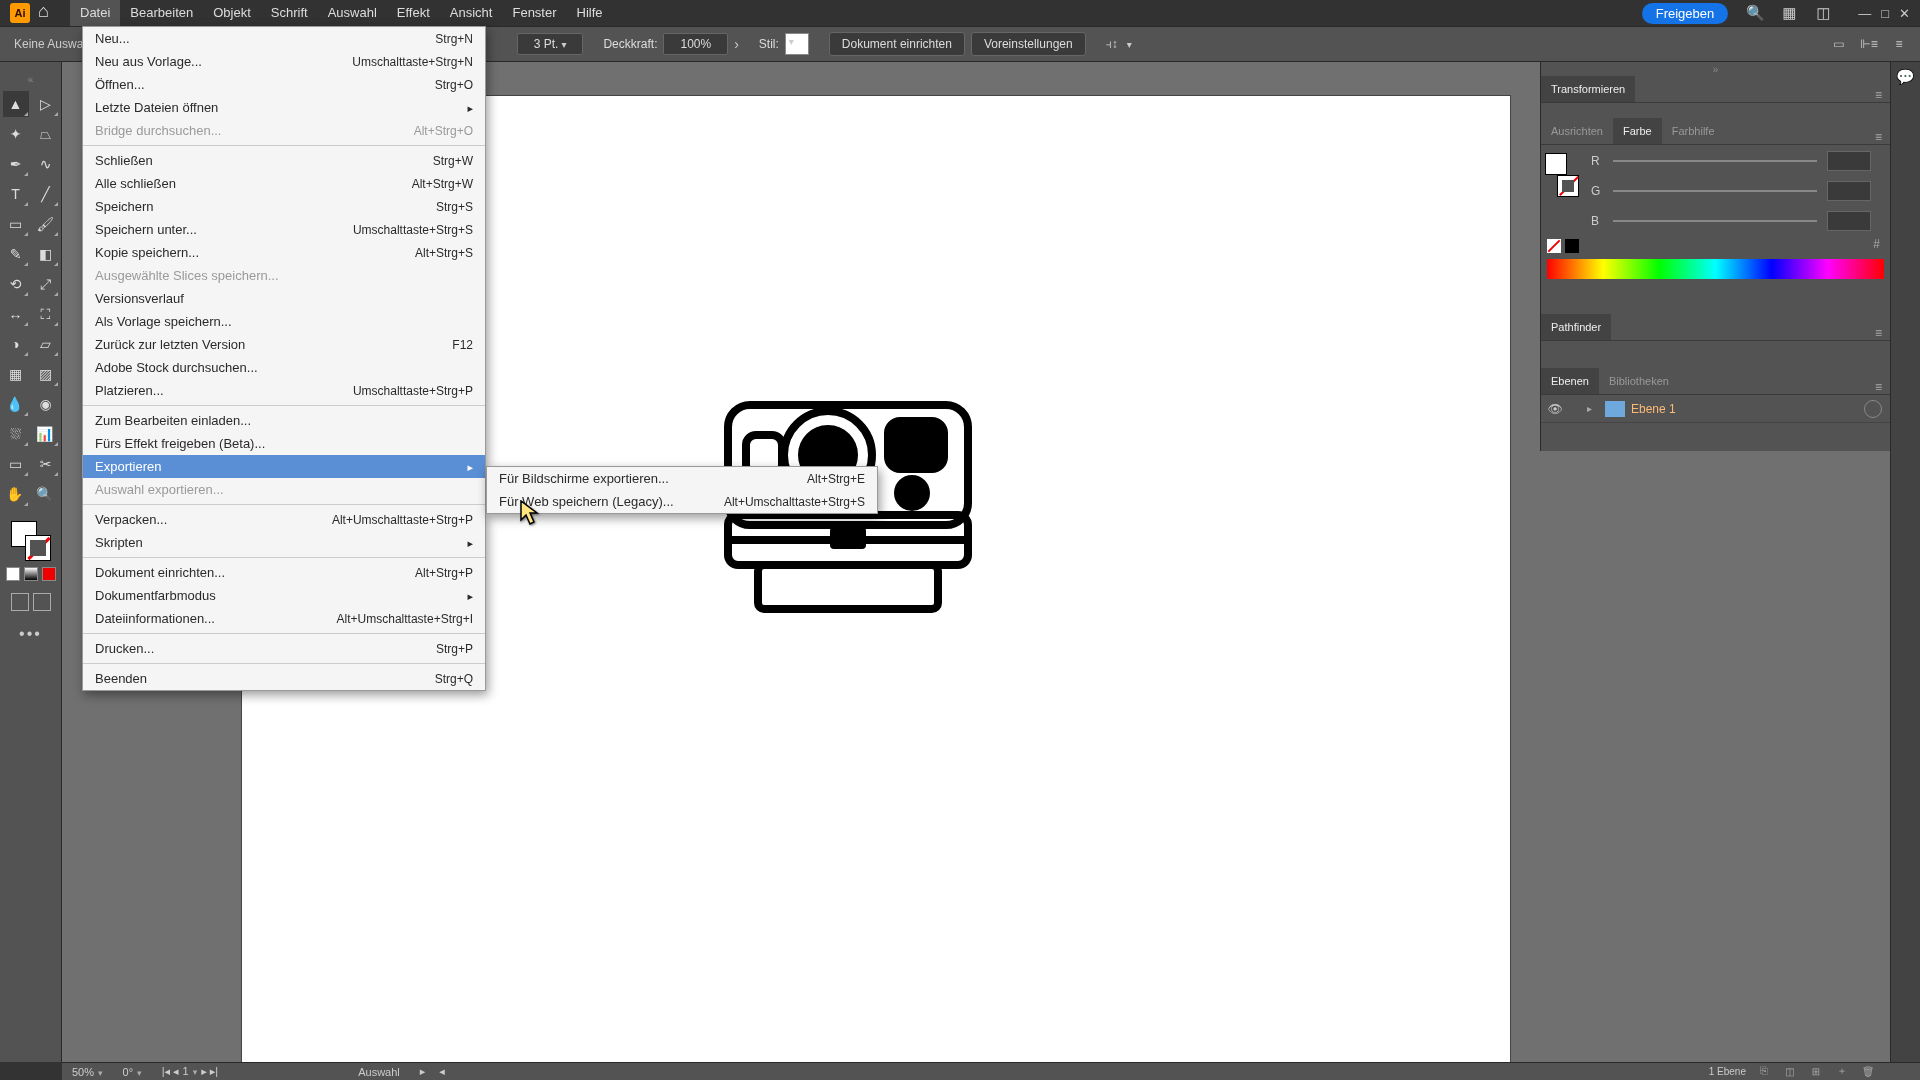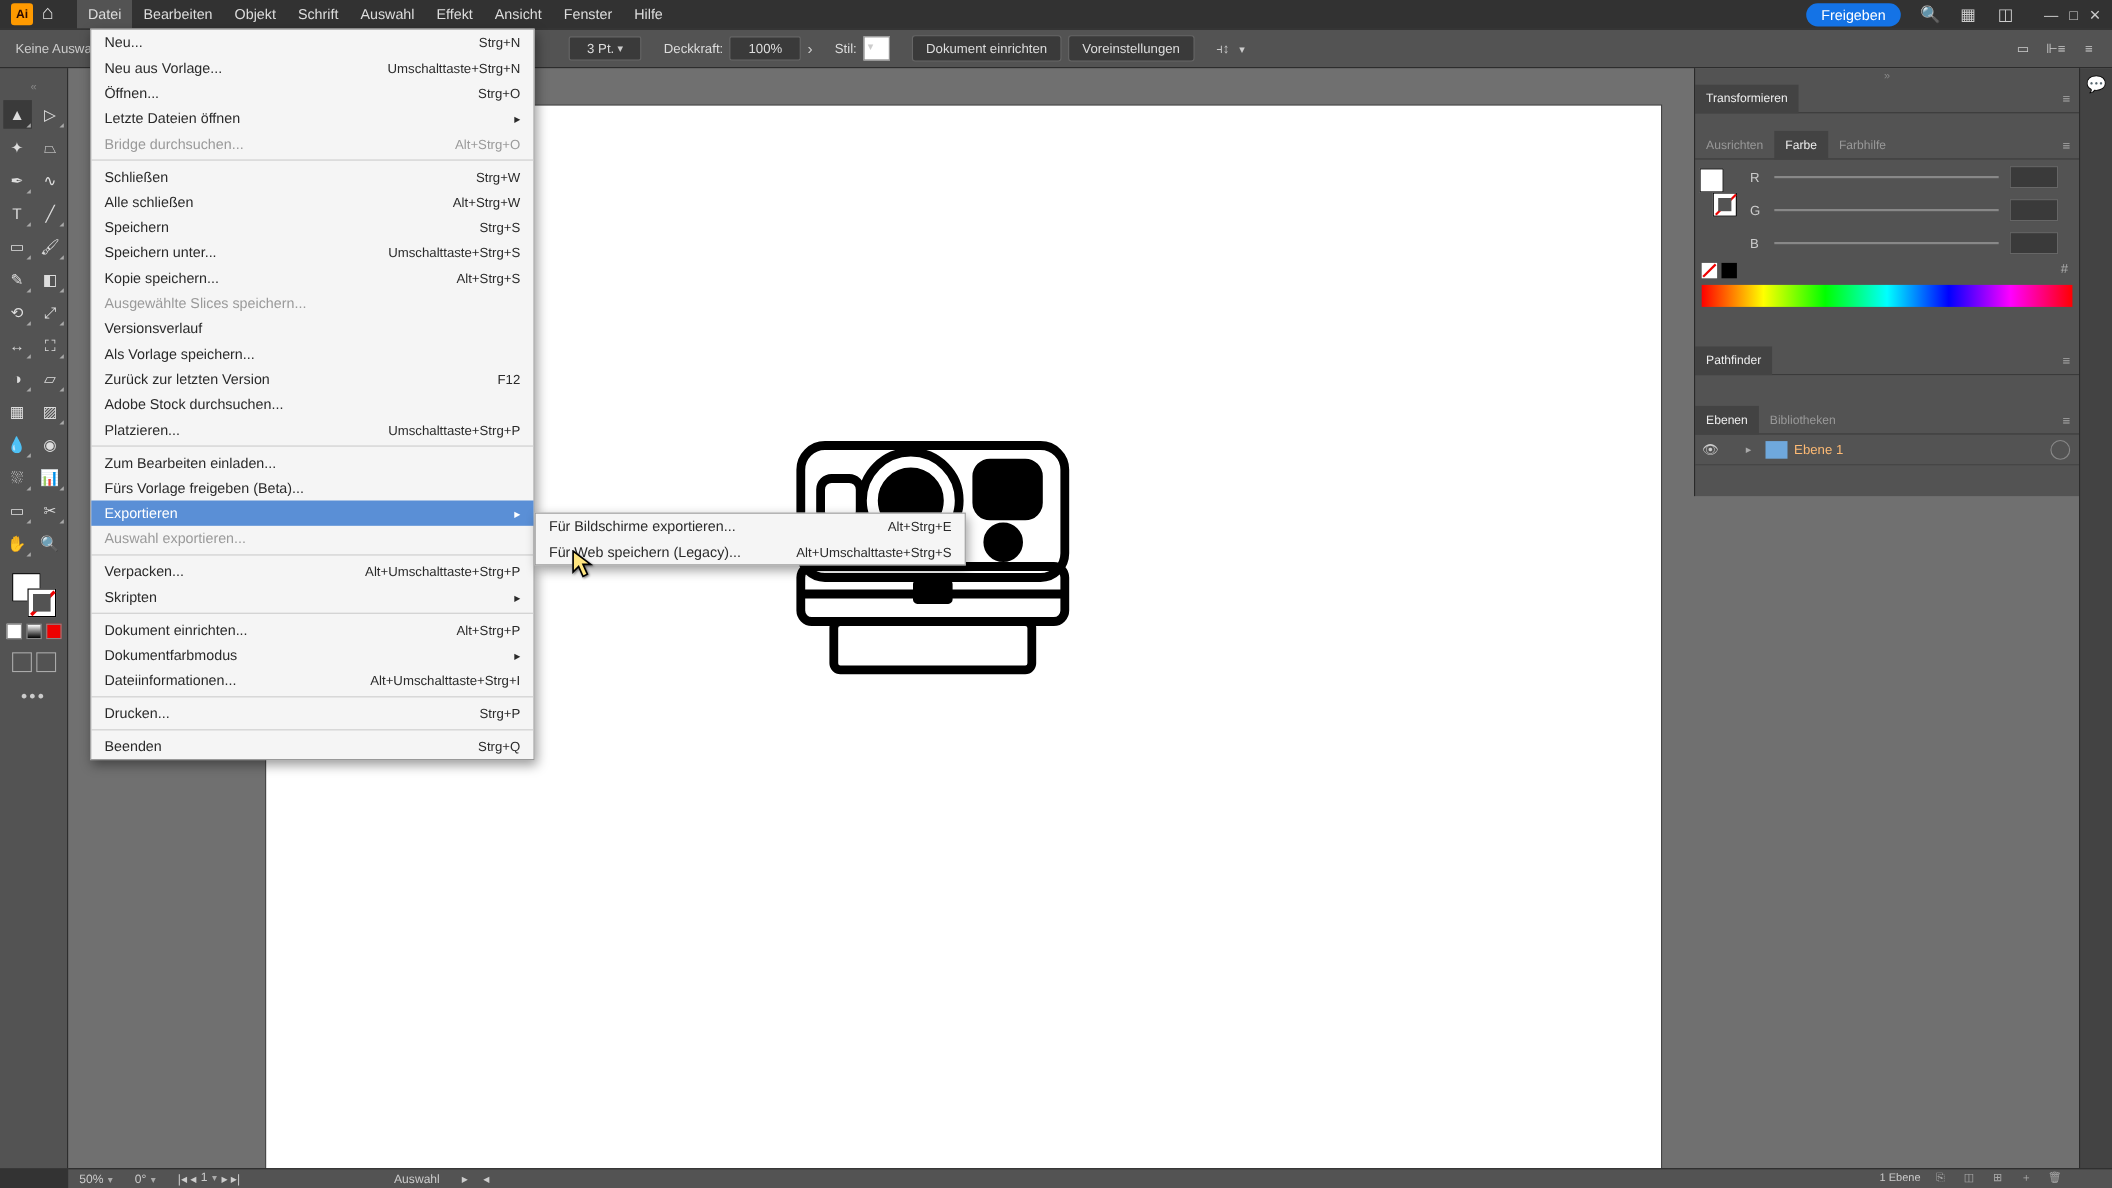--- a/index.html
+++ b/index.html
@@ -66,21 +66,21 @@
 .submenu .dd-item.hl { background: #5a8fd6; color: #fff; }
 
 
 .cursor { position: absolute; left: 520px; top: 500px; width: 20px; height: 26px; z-index: 50; pointer-events: none; }
 .cursor svg { filter: drop-shadow(1px 1px 1px rgba(0,0,0,.5)); }
 
 
 .rt-rail { position: absolute; right: 0; top: 62px; width: 30px; height: 1000px; background: #434343; border-left: 1px solid #2a2a2a; }
 .rt-rail .ric { width: 30px; height: 30px; display: flex; align-items: center; justify-content: center; color: #ccc; font-size: 15px; }
 .rt-panels { position: absolute; right: 30px; top: 62px; width: 350px; background: #535353; border-left: 1px solid #2a2a2a; color: #ccc; font-size: 12px; }
-.ptabs { display: flex; height: 26px; align-items: center; border-bottom: 1px solid #3a3a3a; }
+.ptabs { display: flex; height: 26px; align-items: flex-end; border-bottom: 1px solid #3a3a3a; }
 .ptab { padding: 0 10px; height: 26px; line-height: 26px; font-size: 11px; color: #999; }
 .ptab.active { color: #eee; background: #434343; }
 .pmenu { margin-left: auto; padding: 0 8px; color: #aaa; }
 .pbody { padding: 8px 10px; }
 .transform-body { height: 8px; }
 .color-body { height: 170px; position: relative; }
 .swatch-fs { position: absolute; left: 4px; top: 8px; width: 34px; height: 44px; }
 .swatch-fs .f { position: absolute; left: 0; top: 0; width: 22px; height: 22px; background: #fff; border: 1px solid #000; }
 .swatch-fs .s { position: absolute; right: 0; bottom: 0; width: 22px; height: 22px; background: #fff; border: 1px solid #000; }
 .swatch-fs .s::after { content: ""; position: absolute; inset: 4px; background: #535353; }
@@ -326,21 +326,21 @@
     </div>
     <div class="dd-item">
       <span class="lab">Platzieren...</span>
       <span class="sc">Umschalttaste+Strg+P</span>
     </div>
     <div class="dd-sep"></div>
     <div class="dd-item">
       <span class="lab">Zum Bearbeiten einladen...</span>
     </div>
     <div class="dd-item">
-      <span class="lab">Fürs Vorlage freigeben (Beta)...</span>
+      <span class="lab">Fürs Effekt freigeben (Beta)...</span>
     </div>
     <div class="dd-item hl">
       <span class="lab">Exportieren</span>
       <span class="sub"></span>
     </div>
     <div class="dd-item disabled">
       <span class="lab">Auswahl exportieren...</span>
     </div>
     <div class="dd-sep"></div>
     <div class="dd-item">

